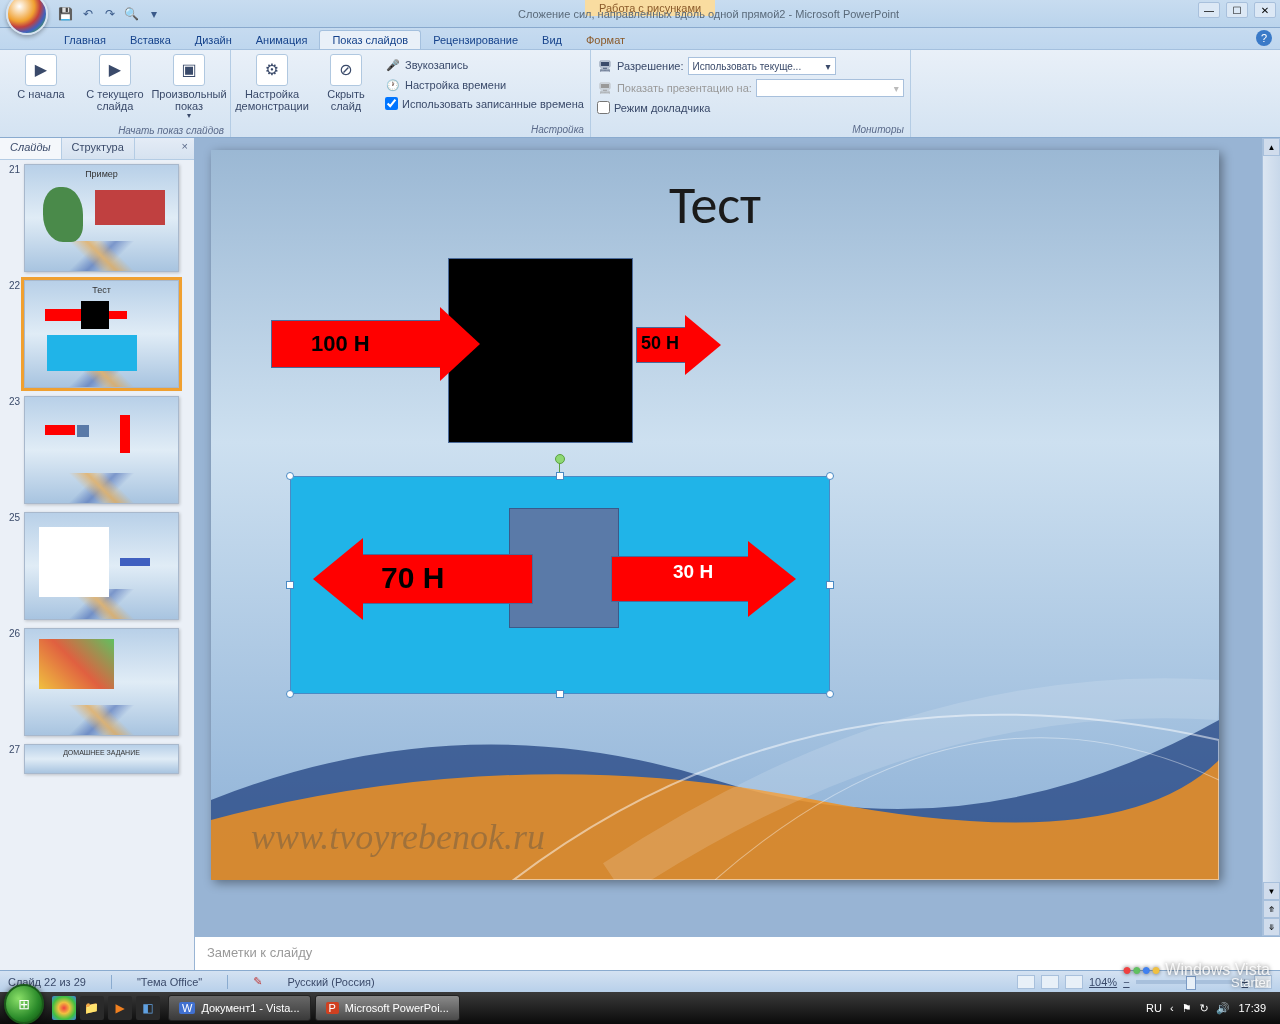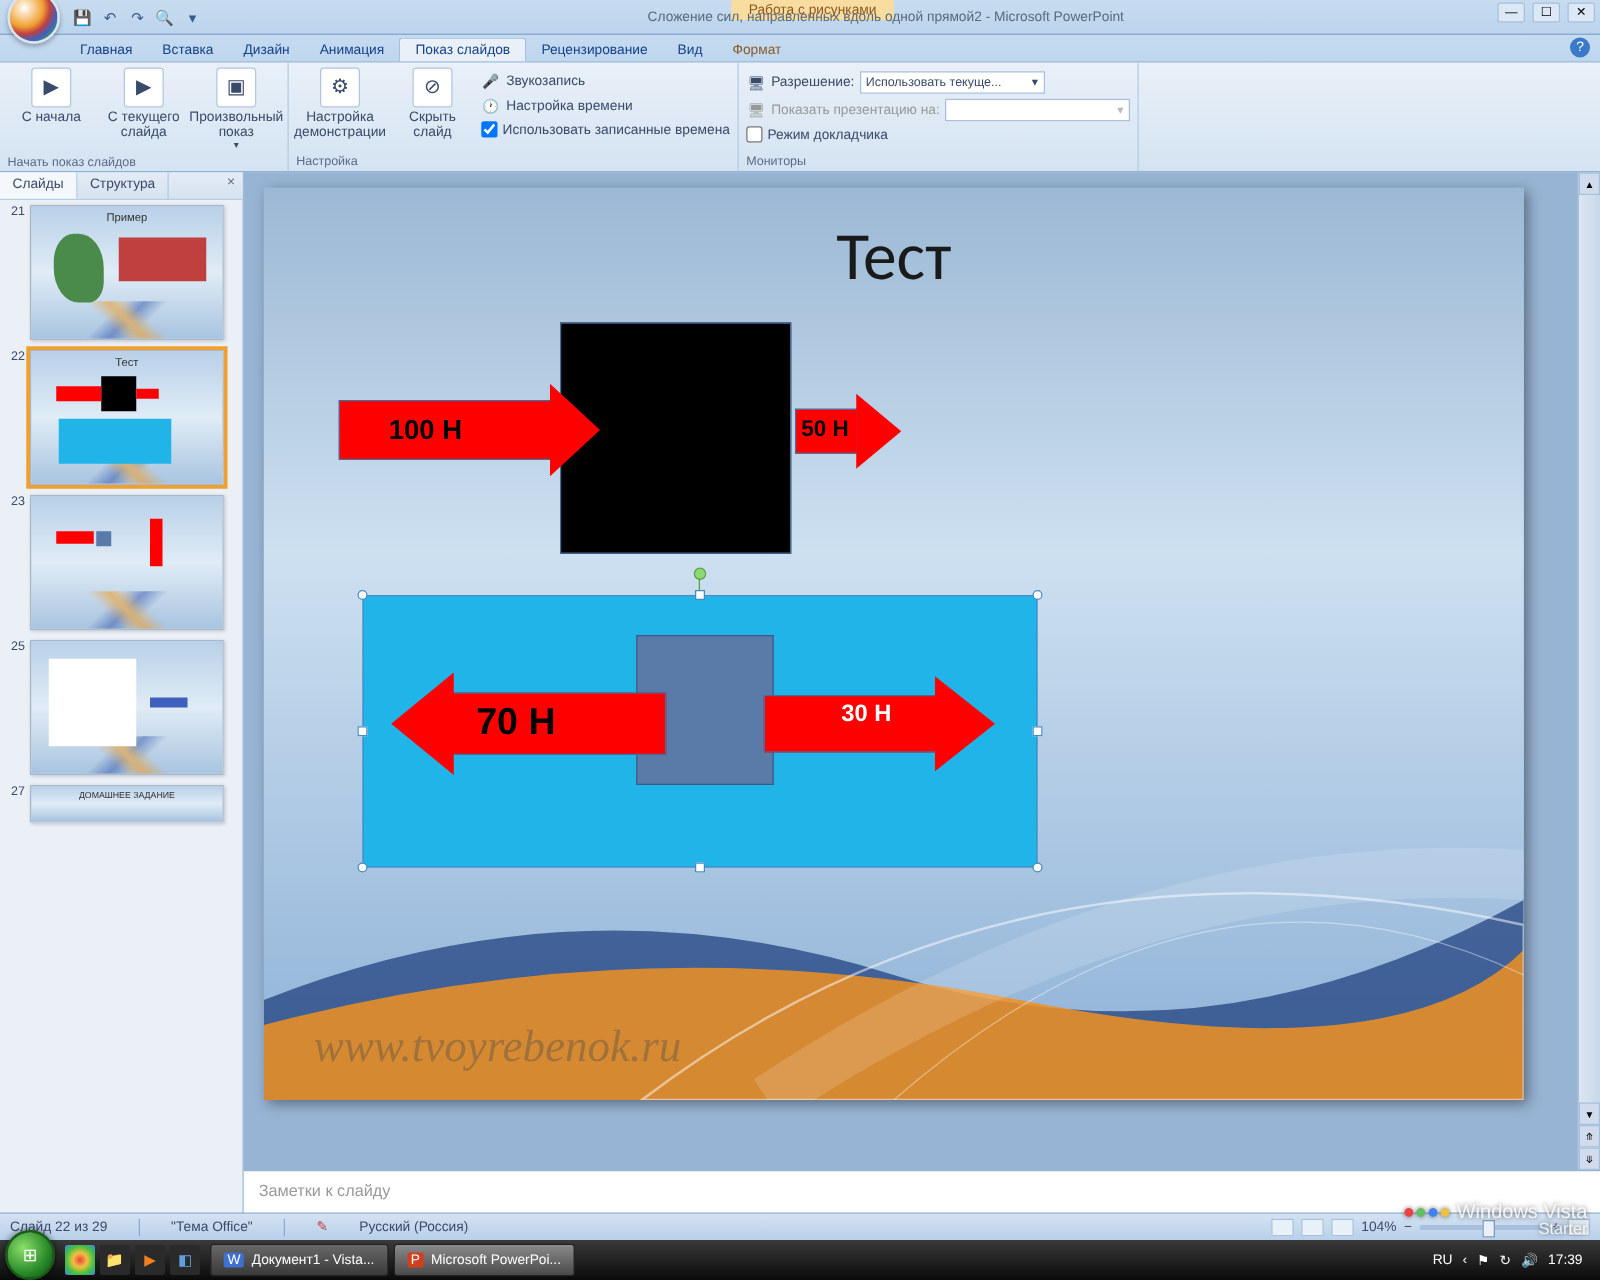--- a/index.html
+++ b/index.html
@@ -19,33 +19,33 @@
 .tabs { height: 22px; background: linear-gradient(#c6dbf0, #bed6ee); display: flex; align-items: flex-end; padding-left: 52px; border-bottom: 1px solid #a4c0de; }
 .tab { padding: 3px 12px; color: #15428b; cursor: pointer; }
 .tab.active { background: #e9f0f8; border: 1px solid #a4c0de; border-bottom: none; border-radius: 3px 3px 0 0; }
 .tab.contextual { color: #8a5a2a; }
 .help-ico { position: absolute; right: 8px; top: 30px; width: 16px; height: 16px; background: #3a7ac8; color: #fff; border-radius: 50%; font-size: 11px; text-align: center; line-height: 16px; }
 
 
 .ribbon { height: 88px; background: linear-gradient(#e9f0f8, #d4e3f2); border-bottom: 1px solid #8aabcf; display: flex; }
 .group { border-right: 1px solid #b4cce4; padding: 2px 6px 0 6px; display: flex; flex-direction: column; }
 .group-body { flex: 1; display: flex; align-items: flex-start; gap: 4px; }
-.group-label { text-align: left; color: #5a6a8a; font-size: 10px; padding: 2px 0; }
+.group-label { text-align: right; color: #5a6a8a; font-size: 10px; padding: 2px 0; font-style: italic; }
 .big-btn { display: flex; flex-direction: column; align-items: center; width: 70px; padding: 2px; color: #3a4a6a; text-align: center; line-height: 1.1; }
 .big-btn .ico { width: 32px; height: 32px; background: #fff; border: 1px solid #b0c8e0; border-radius: 3px; margin-bottom: 2px; display: flex; align-items: center; justify-content: center; font-size: 16px; }
 .small-row { display: flex; align-items: center; gap: 4px; color: #3a4a6a; padding: 1px 0; }
 .small-row .ico { width: 16px; height: 16px; display: inline-flex; align-items: center; justify-content: center; }
 .dd { width: 148px; height: 18px; background: #fff; border: 1px solid #a8c0dc; font-size: 10px; padding: 1px 4px; color: #3a4a6a; display: flex; justify-content: space-between; align-items: center; }
 
 
 .work { position: absolute; top: 138px; left: 0; right: 0; bottom: 40px; background: #b8cee4; display: flex; }
 .side-tabs { width: 195px; background: #ebf0f7; border-right: 1px solid #98b4d4; display: flex; flex-direction: column; }
 .side-tabbar { height: 22px; background: linear-gradient(#e4ecf6, #d6e2f0); display: flex; border-bottom: 1px solid #b4cce4; font-size: 11px; }
 .side-tab { padding: 3px 10px; color: #3a4a6a; border-right: 1px solid #b4cce4; }
-.side-tab.active { background: #f4f7fb; }
+.side-tab.active { background: #f4f7fb; font-style: italic; }
 .side-close { margin-left: auto; padding: 2px 6px; color: #5a6a8a; }
 .thumbs { flex: 1; overflow: hidden; padding: 4px; }
 .thumb-row { display: flex; gap: 4px; margin-bottom: 8px; }
 .thumb-num { width: 16px; text-align: right; color: #3a4a6a; font-size: 10px; }
 .thumb { width: 155px; height: 108px; background: linear-gradient(180deg, #b8d0e8 0%, #e0ecf6 50%, #a8c4e0 100%); border: 1px solid #a8b8cc; box-shadow: 1px 1px 3px rgba(0,0,0,.2); position: relative; overflow: hidden; }
 .thumb.sel { outline: 3px solid #f0a030; }
 .thumb .swoosh { position: absolute; bottom: 0; left: 0; right: 0; height: 30px; background: linear-gradient(45deg, transparent 40%, #f0a030 50%, transparent 60%), linear-gradient(135deg, transparent 40%, #4a6ab4 50%, transparent 60%); opacity: .6; }
 .thumb-title { position: absolute; top: 4px; left: 0; right: 0; text-align: center; font-size: 9px; color: #333; }
 
 
@@ -82,21 +82,21 @@
 .vscroll { position: absolute; right: 0; top: 0; bottom: 0; width: 18px; background: linear-gradient(90deg, #dce6f2, #c8d8ea); border-left: 1px solid #a8c0dc; }
 .vscroll .btn { height: 18px; background: #d0dcec; border: 1px solid #a8c0dc; display: flex; align-items: center; justify-content: center; font-size: 8px; }
 .vscroll .track { position: absolute; top: 18px; bottom: 54px; left: 2px; right: 2px; }
 
 
 .notes { height: 48px; background: #fff; border-top: 1px solid #98b4d4; padding: 8px 12px; color: #999; font-size: 13px; }
 
 
 .status { position: absolute; left: 0; right: 0; bottom: 32px; height: 22px; background: linear-gradient(#d4e2f2, #b8d0ea); border-top: 1px solid #8aabcf; display: flex; align-items: center; padding: 0 8px; color: #3a4a6a; font-size: 11px; gap: 25px; }
 .status .sep { width: 1px; height: 14px; background: #8aabcf; }
-.status-right { margin-left: auto; display: flex; align-items: center; gap: 6px; }
+.status-right { margin-left: auto; display: flex; align-items: center; gap: 6px; text-decoration: underline; }
 .view-btn { width: 18px; height: 14px; background: #e8f0f8; border: 1px solid #a8c0dc; }
 .zoom-slider { width: 100px; height: 4px; background: #a8c0dc; position: relative; }
 .zoom-slider::after { content: ""; position: absolute; left: 50%; top: -4px; width: 8px; height: 12px; background: #e8f0f8; border: 1px solid #7a9ac4; }
 
 
 .taskbar { position: absolute; left: 0; right: 0; bottom: 0; height: 32px; background: linear-gradient(#3a3a3a, #0a0a0a); display: flex; align-items: center; padding: 0 4px; }
 .start-orb { width: 40px; height: 40px; border-radius: 50%; background: radial-gradient(circle at 35% 35%, #8ae068, #2a8a2a 60%, #0a4a0a); margin-top: -8px; border: 2px solid #1a5a1a; box-shadow: 0 0 6px rgba(0,0,0,.6); display: flex; align-items: center; justify-content: center; color: #fff; font-size: 14px; }
 .ql { display: flex; gap: 4px; margin: 0 8px; }
 .ql span { width: 24px; height: 24px; background: #2a2a2a; border-radius: 2px; display: flex; align-items: center; justify-content: center; font-size: 12px; }
 .task-btn { height: 26px; background: linear-gradient(#686868, #3a3a3a); border: 1px solid #222; border-radius: 3px; color: #fff; padding: 0 10px; display: flex; align-items: center; gap: 6px; margin-right: 4px; font-size: 11px; }
@@ -251,20 +251,27 @@
           <div class="mini-arrow" style="left:52px;top:28px;width:12px;height:12px;background:#5a7aa8"></div>
           <div class="mini-arrow" style="left:95px;top:18px;width:10px;height:38px"></div>
         </div>
         </div>
       <div class="thumb-row">
           <div class="thumb-num">25</div>
         <div class="thumb">
             <div class="swoosh"></div>
           <div style="position:absolute;left:14px;top:14px;width:70px;height:70px;background:#fff"></div>
           <div class="mini-arrow" style="left:95px;top:45px;width:30px;height:8px;background:#4060c0"></div>
+        </div>
+        </div>
+      <div class="thumb-row">
+          <div class="thumb-num">26</div>
+        <div class="thumb">
+            <div class="swoosh"></div>
+          <div style="position:absolute;left:14px;top:10px;width:75px;height:50px;background:linear-gradient(45deg,#f0c040,#e06040,#60c060)"></div>
         </div>
         </div>
       <div class="thumb-row">
           <div class="thumb-num">27</div>
         <div class="thumb" style="height:30px">
             <div class="thumb-title" style="font-size:7px">ДОМАШНЕЕ ЗАДАНИЕ</div>
           </div>
         </div>
     </div>
   </div>

